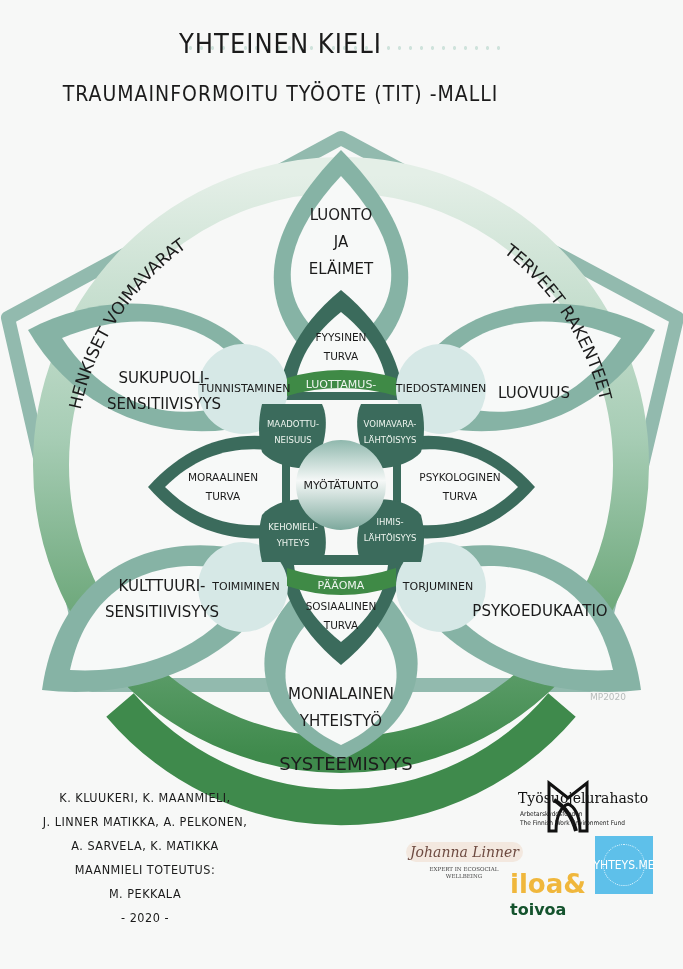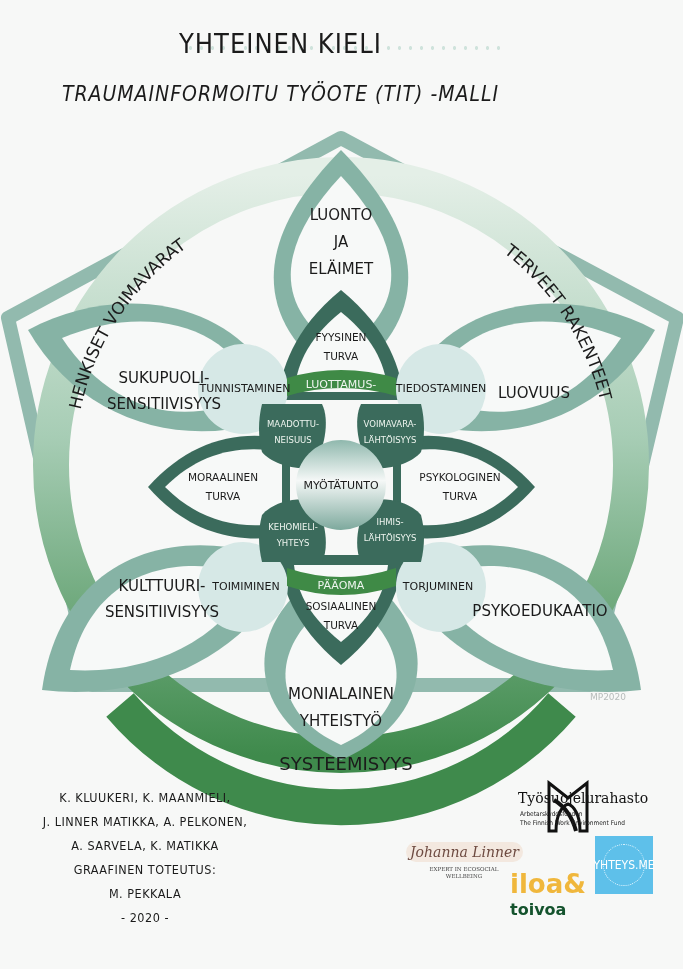--- a/index.html
+++ b/index.html
@@ -1,20 +1,20 @@
 <!DOCTYPE html>
 <html><head>
 <meta charset="utf-8">
 <style>
   html, body { margin: 0; padding: 0; background: #f7f8f7; }
   body { width: 683px; height: 969px; position: relative; overflow: hidden;
          font-family: "DejaVu Sans Condensed", "DejaVu Sans", sans-serif; color: #1b1b1b; }
   .title { position: absolute; left: 0; width: 561px; text-align: center; letter-spacing: 1px; }
   #t1 { top: 28px; font-size: 27px; font-weight: normal; }
-  #t2 { top: 82px; font-size: 21px; font-style: italic; }
+  #t2 { top: 82px; font-size: 21px; }
   .dots { position: absolute; top: 46px; left: 185px; width: 320px; height: 4px;
           background-image: radial-gradient(circle, #cfe3dc 1.6px, transparent 2px);
           background-size: 11px 4px; }
   svg#diagram { position: absolute; left: 0; top: 0; }
   .lbl { font-family: "DejaVu Sans", sans-serif; fill: #1b1b1b; text-anchor: middle; }
   .wlbl { font-family: "DejaVu Sans", sans-serif; fill: #eef5ef; text-anchor: middle; }
   #credits { position: absolute; left: 30px; top: 786px; width: 230px; text-align: center;
              font-size: 12.5px; line-height: 24px; letter-spacing: 0.5px; }
   #credits div { white-space: nowrap; }
   .logo-tsr { position: absolute; left: 468px; top: 780px; width: 200px; height: 60px; text-align: center; }
@@ -178,21 +178,21 @@
     <text class="wlbl" x="390" y="541">LÄHTÖISYYS</text>
   </g>
 
   <text x="608" y="700" font-size="9" fill="#b7bcbb" text-anchor="middle" font-family="DejaVu Sans, sans-serif">MP2020</text>
 </svg>
 
 <div id="credits">
   <div>K. KLUUKERI, K. MAANMIELI,</div>
   <div>J. LINNER MATIKKA, A. PELKONEN,</div>
   <div>A. SARVELA, K. MATIKKA</div>
-  <div>GRAAFINEN TOTEUTUS:</div>
+  <div>MAANMIELI TOTEUTUS:</div>
   <div>M. PEKKALA</div>
   <div>- 2020 -</div>
 </div>
 
 <div class="logo-tsr">
   <svg width="44" height="54" viewBox="0 0 44 54">
     <path d="M3 3 L22 18 L41 3 L41 51 L34 51 C34 35 28 26 22 24 C16 26 10 35 10 51 L3 51 Z" fill="none" stroke="#111" stroke-width="3"></path>
     <path d="M8 20 C18 26 26 36 30 51" fill="none" stroke="#111" stroke-width="4"></path>
   </svg>
   <div class="tsr-name">Työsuojelurahasto</div>

